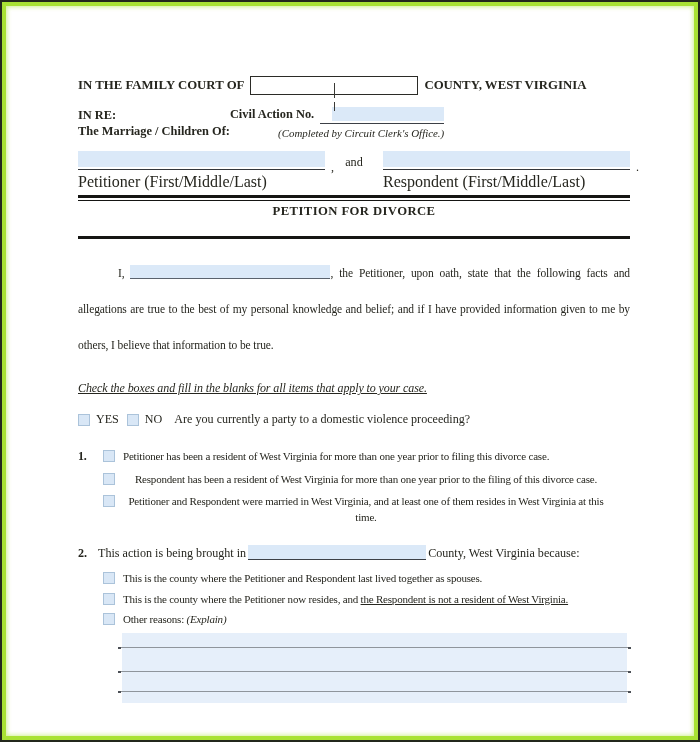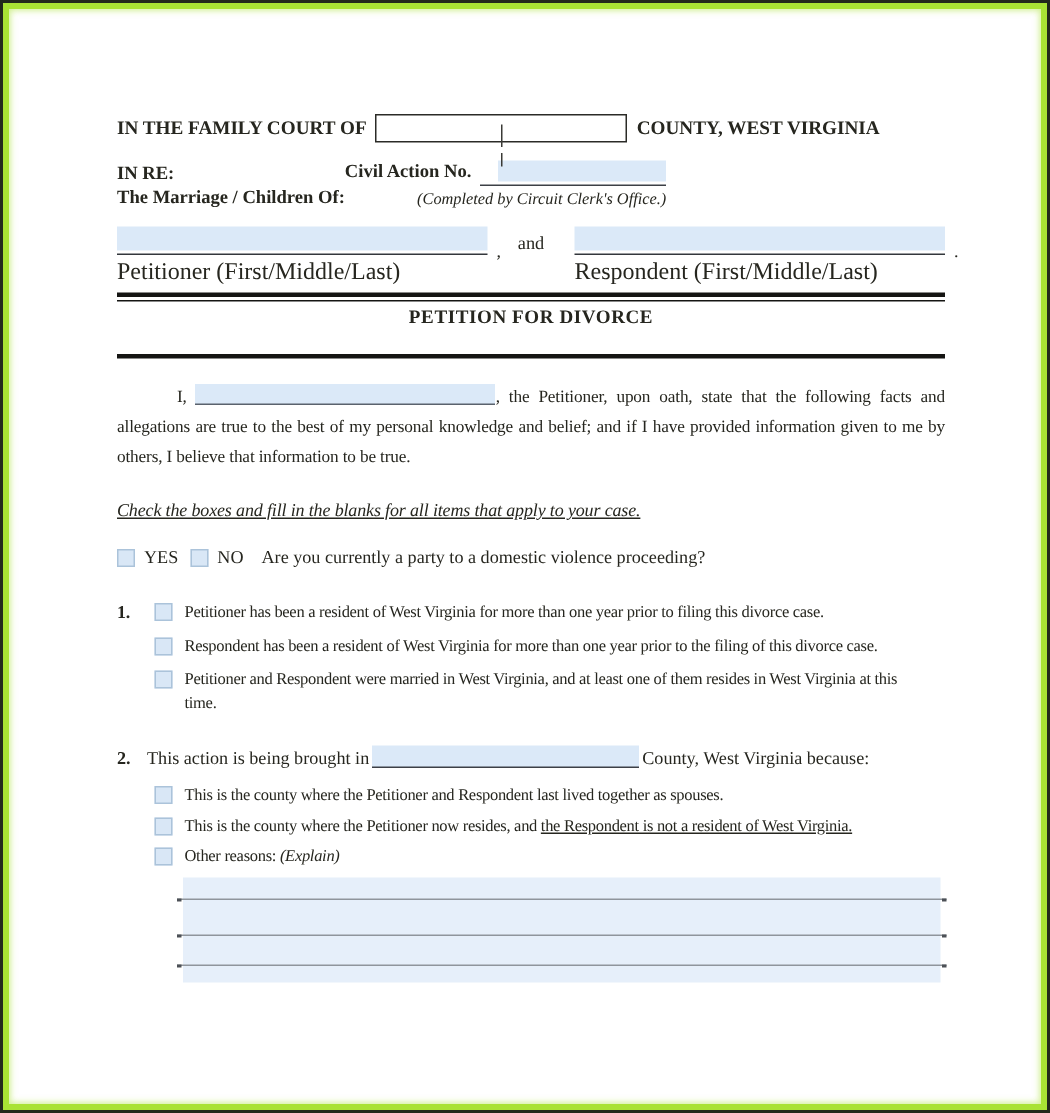--- a/index.html
+++ b/index.html
@@ -37,35 +37,35 @@
   .party-col{flex:1;position:relative;}
   .party-line{border-bottom:1px solid #33373c;padding-bottom:2px;}
   .party-field{height:16px;background:#dbe9f8;}
   .party-punct{position:absolute;right:-9px;top:9px;font-size:12px;}
   .party-label{font-size:16px;margin-top:3px;}
   .and-col{width:58px;text-align:center;font-size:12.2px;padding-top:4px;flex:none;}
   
   .title-band{margin-top:4px;border-top:3px solid #151513;border-bottom:3px solid #151513;padding-bottom:16px;}
   .title-inner{border-top:1px solid #151513;margin-top:2px;text-align:center;font-weight:bold;font-size:12.7px;letter-spacing:0.4px;padding:3px 0 1px;}
   
-  .oath{margin-top:16px;font-size:11.5px;letter-spacing:-0.1px;line-height:20px;text-align:justify;text-indent:40px;}
+  .oath{margin-top:16px;font-size:11.5px;letter-spacing:-0.1px;line-height:36px;text-align:justify;text-indent:40px;}
   .blank-oath{display:inline-block;width:200px;height:13px;background:#dbe9f8;border-bottom:1px solid #5a626d;vertical-align:-2px;}
   
   .instruction{margin-top:18px;font-style:italic;text-decoration:underline;font-size:12px;letter-spacing:-0.1px;}
   
   .dv-row{margin-top:16px;display:flex;align-items:center;font-size:12.1px;}
   .cb{width:12px;height:12px;background:#d9e7f6;border:1px solid #abc3da;flex:none;box-sizing:border-box;}
   .gap6{width:6px;flex:none;} .gap8{width:8px;flex:none;} .gap12{width:12px;flex:none;}
   
   .sec1{margin-top:22px;}
   .opt-row{display:flex;margin-bottom:7px;font-size:11px;letter-spacing:-0.2px;line-height:15.5px;}
   .opt-num{width:25px;font-weight:bold;font-size:12px;flex:none;}
   .opt-row .cb{margin-right:8px;margin-top:1px;}
   .opt-text{flex:1;}
-  .mw486{max-width:486px;}
+  .mw486{max-width:486px;text-align:center;}
   .mw470{max-width:470px;}
   
   .item2-row{display:flex;margin-top:20px;font-size:12.1px;align-items:flex-end;}
   .item2-num{width:20px;font-weight:bold;flex:none;}
   .blank-county{display:inline-block;width:178px;height:14px;background:#dbe9f8;border-bottom:1px solid #3c4046;vertical-align:-3px;margin:0 2px 0 2px;}
   .county-opts{margin-left:25px;margin-top:10px;}
   .county-opts .opt-row{margin-bottom:5px;}
   .ul{text-decoration:underline;}
   .it{font-style:italic;}
   

